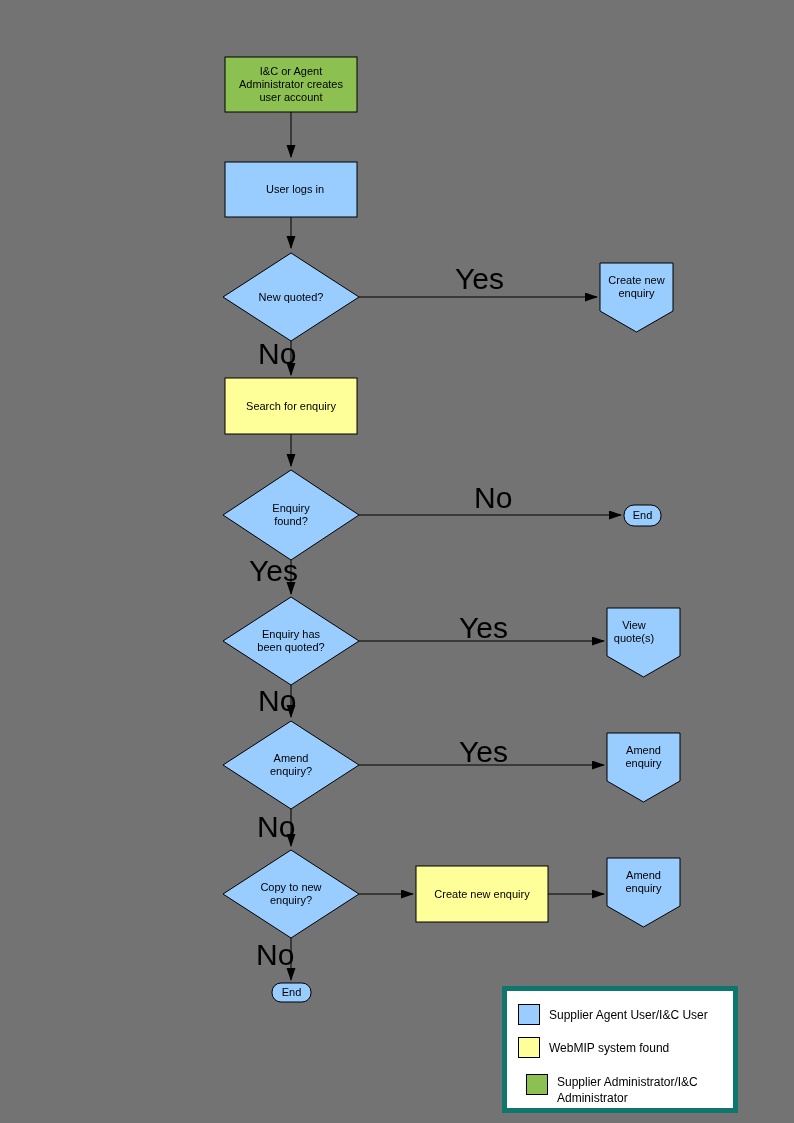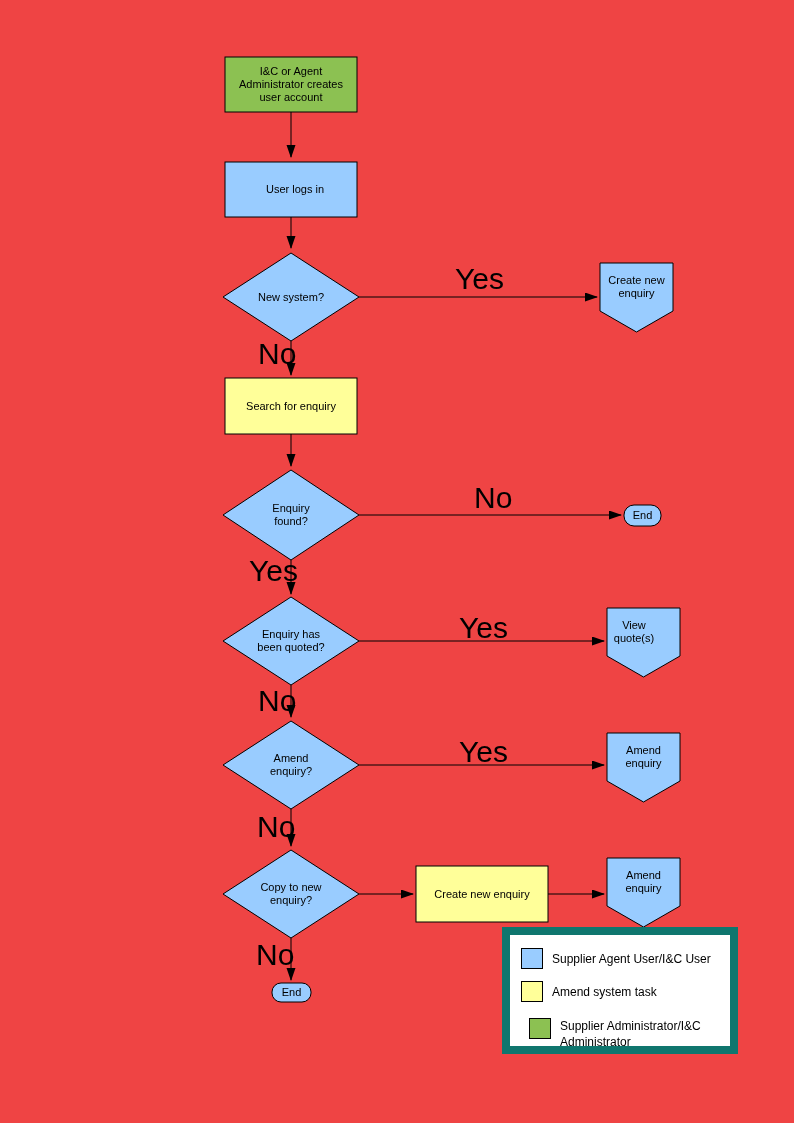--- a/index.html
+++ b/index.html
@@ -1,31 +1,31 @@
 <!DOCTYPE html>
 <html><head>
 <meta charset="utf-8">
 <style>
   html,body{margin:0;padding:0;background:#fff;}
   #canvas{
-    position:relative;width:794px;height:1123px;background:#ef4444;
+    position:relative;width:794px;height:1123px;background:#737373;
     font-family:"Liberation Sans", sans-serif;color:#000;overflow:hidden;
   }
   #shapes{position:absolute;left:0;top:0;width:794px;height:1123px;}
   .node-label{
     position:absolute;display:flex;align-items:center;justify-content:center;
     text-align:center;font-size:11px;line-height:13px;color:#000;
   }
   .edge-label{
     position:absolute;font-size:30px;line-height:26px;color:#000;white-space:nowrap;
   }
   
   #legend{
-    position:absolute;left:502px;top:927px;width:236px;height:127px;
-    border:8px solid #0f766e;background:#fff;box-sizing:border-box;
+    position:absolute;left:502px;top:986px;width:236px;height:127px;
+    border:5px solid #0f766e;background:#fff;box-sizing:border-box;
   }
   .legend-row{position:absolute;left:11px;display:flex;align-items:center;}
   .legend-row.top-align{align-items:flex-start;margin-left:8px;}
   .swatch{width:22px;height:21px;border:1px solid #000;box-sizing:border-box;flex:0 0 auto;}
   .swatch.blue{background:#99CCFF;}
   .swatch.yellow{background:#FFFF99;}
   .swatch.green{background:#8CC152;}
   .legend-label{margin-left:9px;font-size:12px;line-height:16px;width:185px;}
 </style>
 </head>
@@ -71,21 +71,21 @@
       <polygon points="607,733 680,733 680,781 643.5,802 607,781" fill="#99CCFF"></polygon>
       <polygon points="291,850 359,894 291,938 223,894" fill="#99CCFF"></polygon>
       <rect x="416" y="866" width="132" height="56" fill="#FFFF99"></rect>
       <polygon points="607,858 680,858 680,906 643.5,927 607,906" fill="#99CCFF"></polygon>
       <rect x="272" y="983" width="39" height="19" rx="9" fill="#99CCFF"></rect>
     </g>
   </svg>
 
   <div class="node-label" style="left:227px;top:59px;width:128px;height:51px;">I&amp;C or Agent Administrator creates user account</div>
   <div class="node-label" style="left:229px;top:162px;width:132px;height:55px;">User logs in</div>
-  <div class="node-label" style="left:246px;top:275px;width:90px;height:44px;">New system?</div>
+  <div class="node-label" style="left:246px;top:275px;width:90px;height:44px;">New quoted?</div>
   <div class="node-label" style="left:605px;top:263px;width:63px;height:48px;">Create new enquiry</div>
   <div class="node-label" style="left:225px;top:378px;width:132px;height:56px;">Search for enquiry</div>
   <div class="node-label" style="left:263px;top:493px;width:56px;height:44px;">Enquiry found?</div>
   <div class="node-label" style="left:624px;top:505px;width:37px;height:21px;">End</div>
   <div class="node-label" style="left:256px;top:619px;width:70px;height:44px;">Enquiry has been quoted?</div>
   <div class="node-label" style="left:606px;top:608px;width:56px;height:48px;">View quote(s)</div>
   <div class="node-label" style="left:263px;top:743px;width:56px;height:44px;">Amend enquiry?</div>
   <div class="node-label" style="left:607px;top:733px;width:73px;height:48px;">Amend enquiry</div>
   <div class="node-label" style="left:253px;top:872px;width:76px;height:44px;">Copy to new enquiry?</div>
   <div class="node-label" style="left:416px;top:866px;width:132px;height:56px;">Create new enquiry</div>
@@ -102,21 +102,21 @@
   <div class="edge-label" style="left:257px;top:814px;">No</div>
   <div class="edge-label" style="left:256px;top:942px;">No</div>
 
   <div id="legend">
     <div class="legend-row" style="top:13px;">
       <div class="swatch blue"></div>
       <div class="legend-label">Supplier Agent User/I&amp;C User</div>
     </div>
     <div class="legend-row" style="top:46px;">
       <div class="swatch yellow"></div>
-      <div class="legend-label">Amend system task</div>
+      <div class="legend-label">WebMIP system found</div>
     </div>
     <div class="legend-row top-align" style="top:83px;">
       <div class="swatch green"></div>
       <div class="legend-label">Supplier Administrator/I&amp;C Administrator</div>
     </div>
   </div>
 
 </div>
 
 </body></html>

